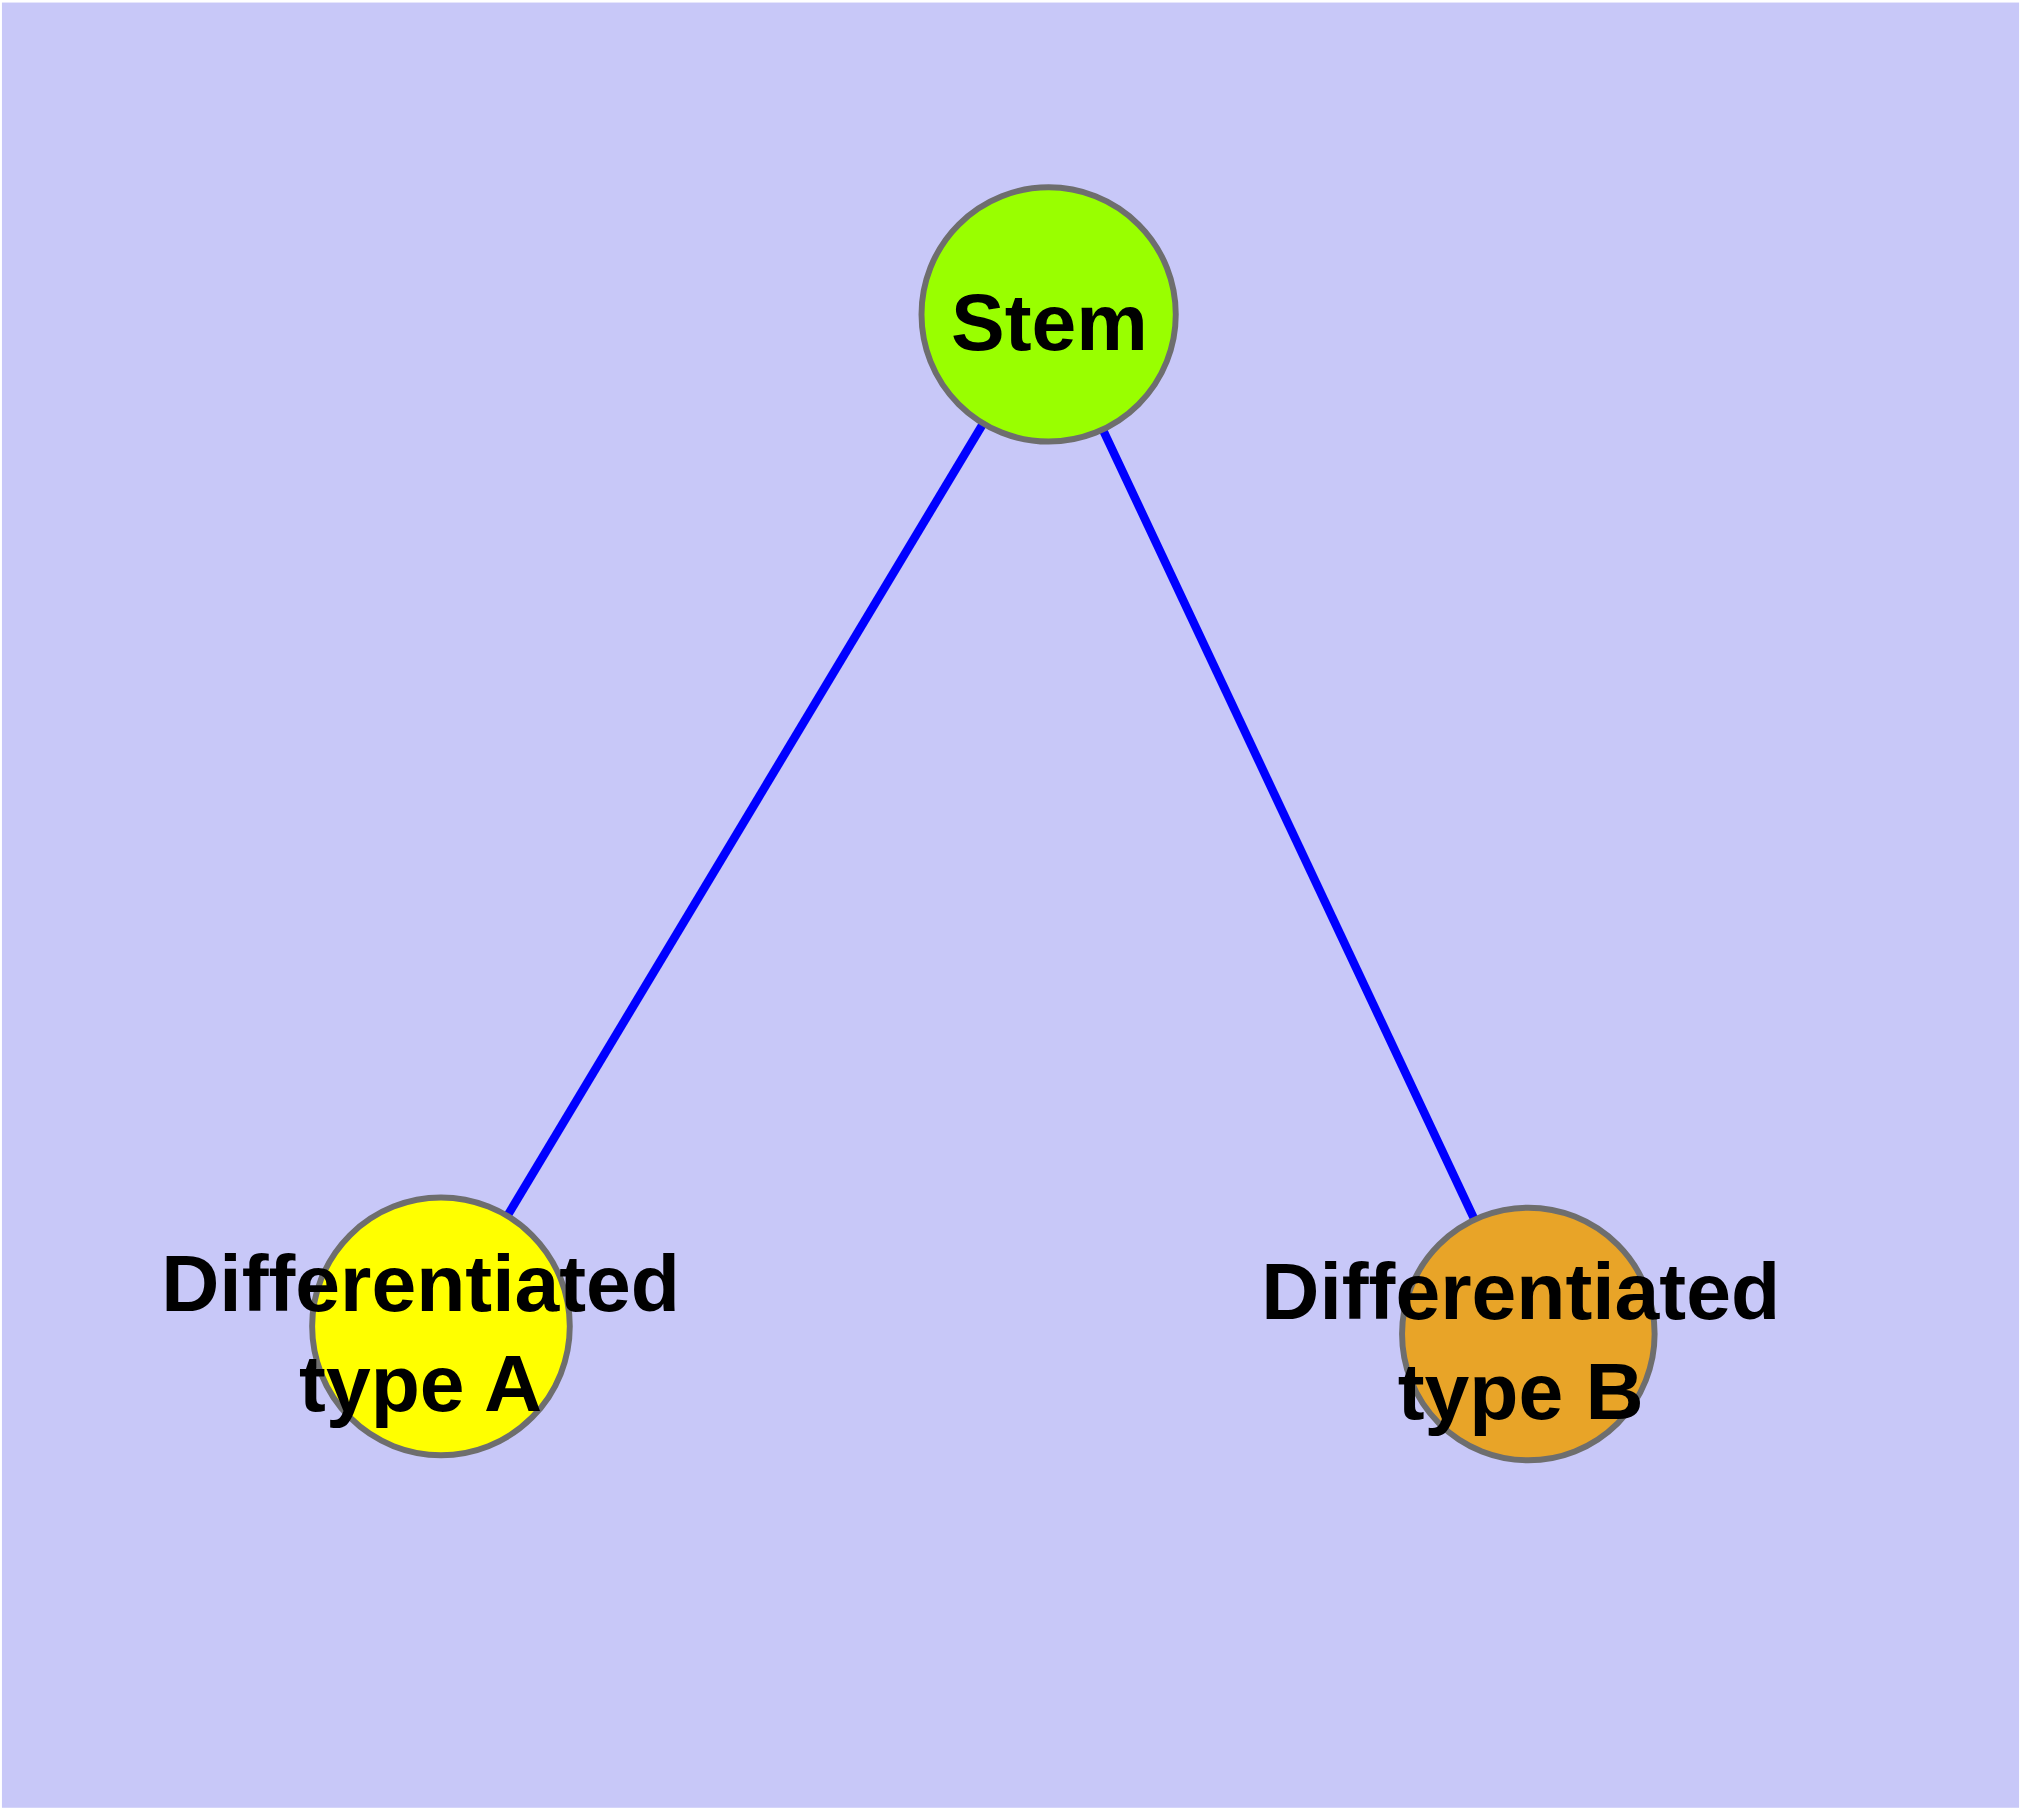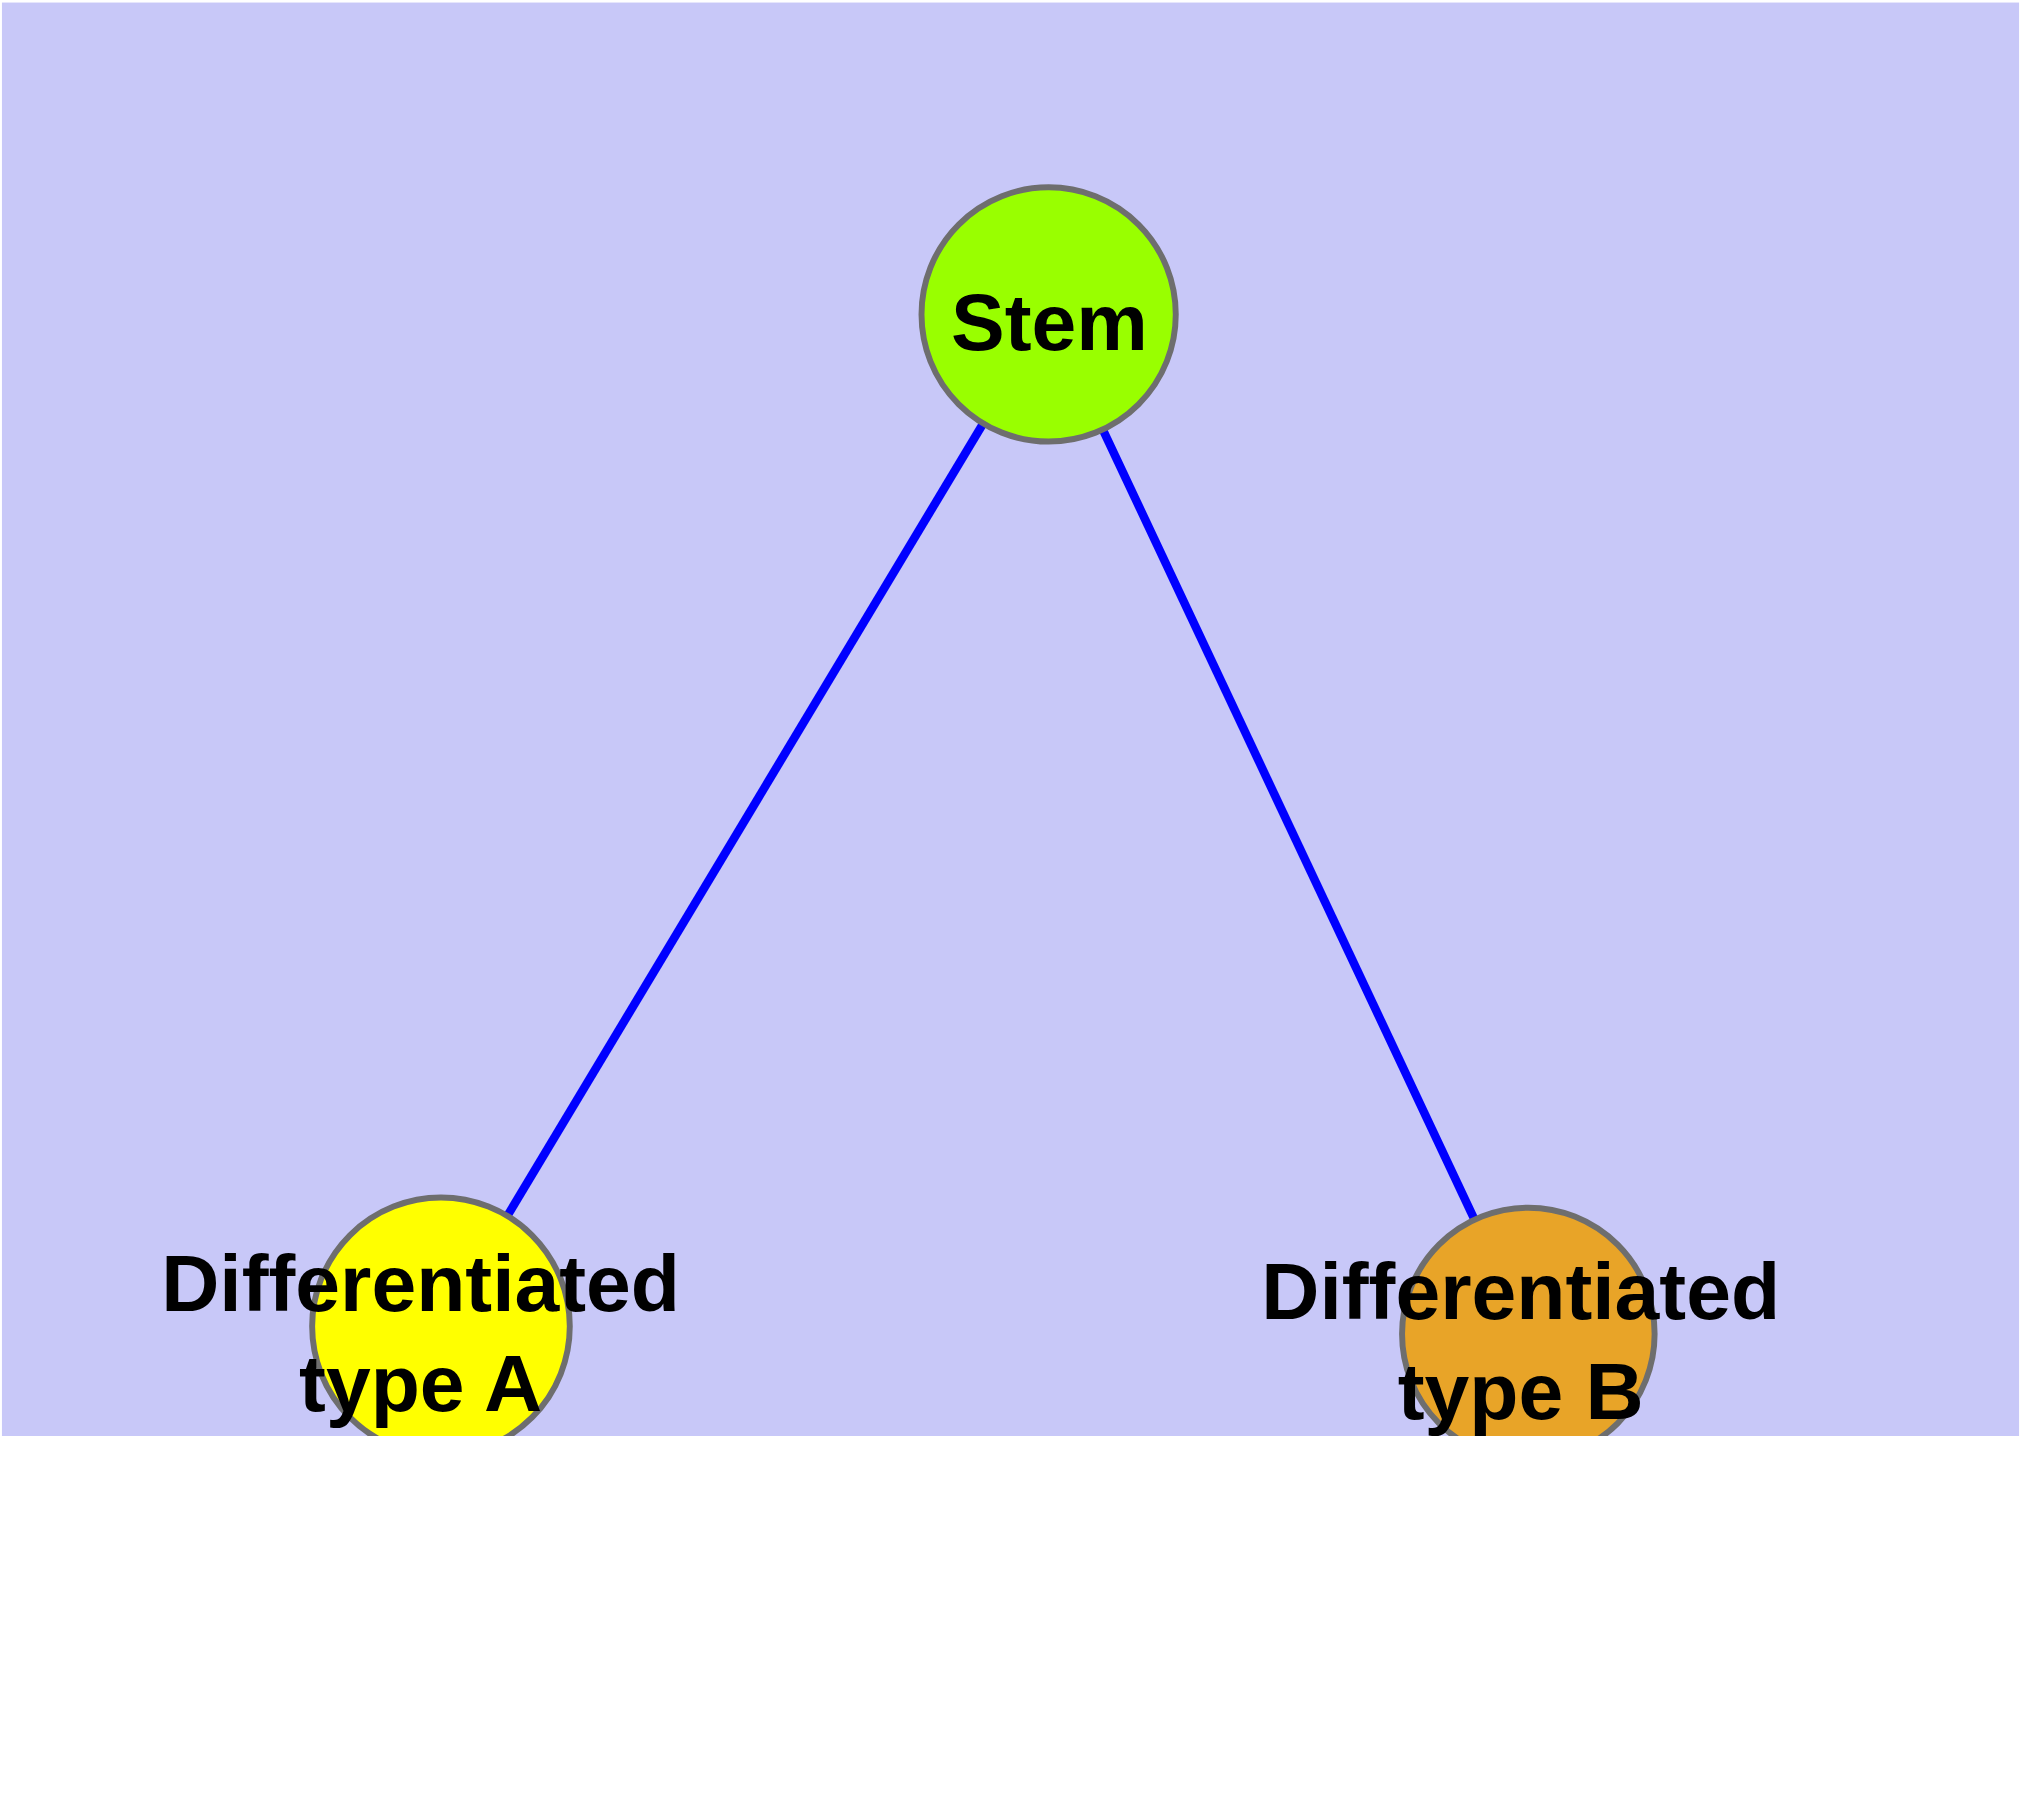--- a/index.html
+++ b/index.html
@@ -6,21 +6,21 @@
     margin: 0;
     padding: 0;
     background: #FFFFFF;
     width: 2021px;
     height: 1812px;
     font-family: "Liberation Sans", sans-serif;
   }
   .stage {
     position: relative;
     width: 2021px;
-    height: 1436px;
+    height: 1812px;
     overflow: hidden;
   }
   svg.graph {
     display: block;
     width: 2021px;
     height: 1812px;
   }
   .node-circle {
     stroke: #6E6E6E;
     stroke-width: 7px;

